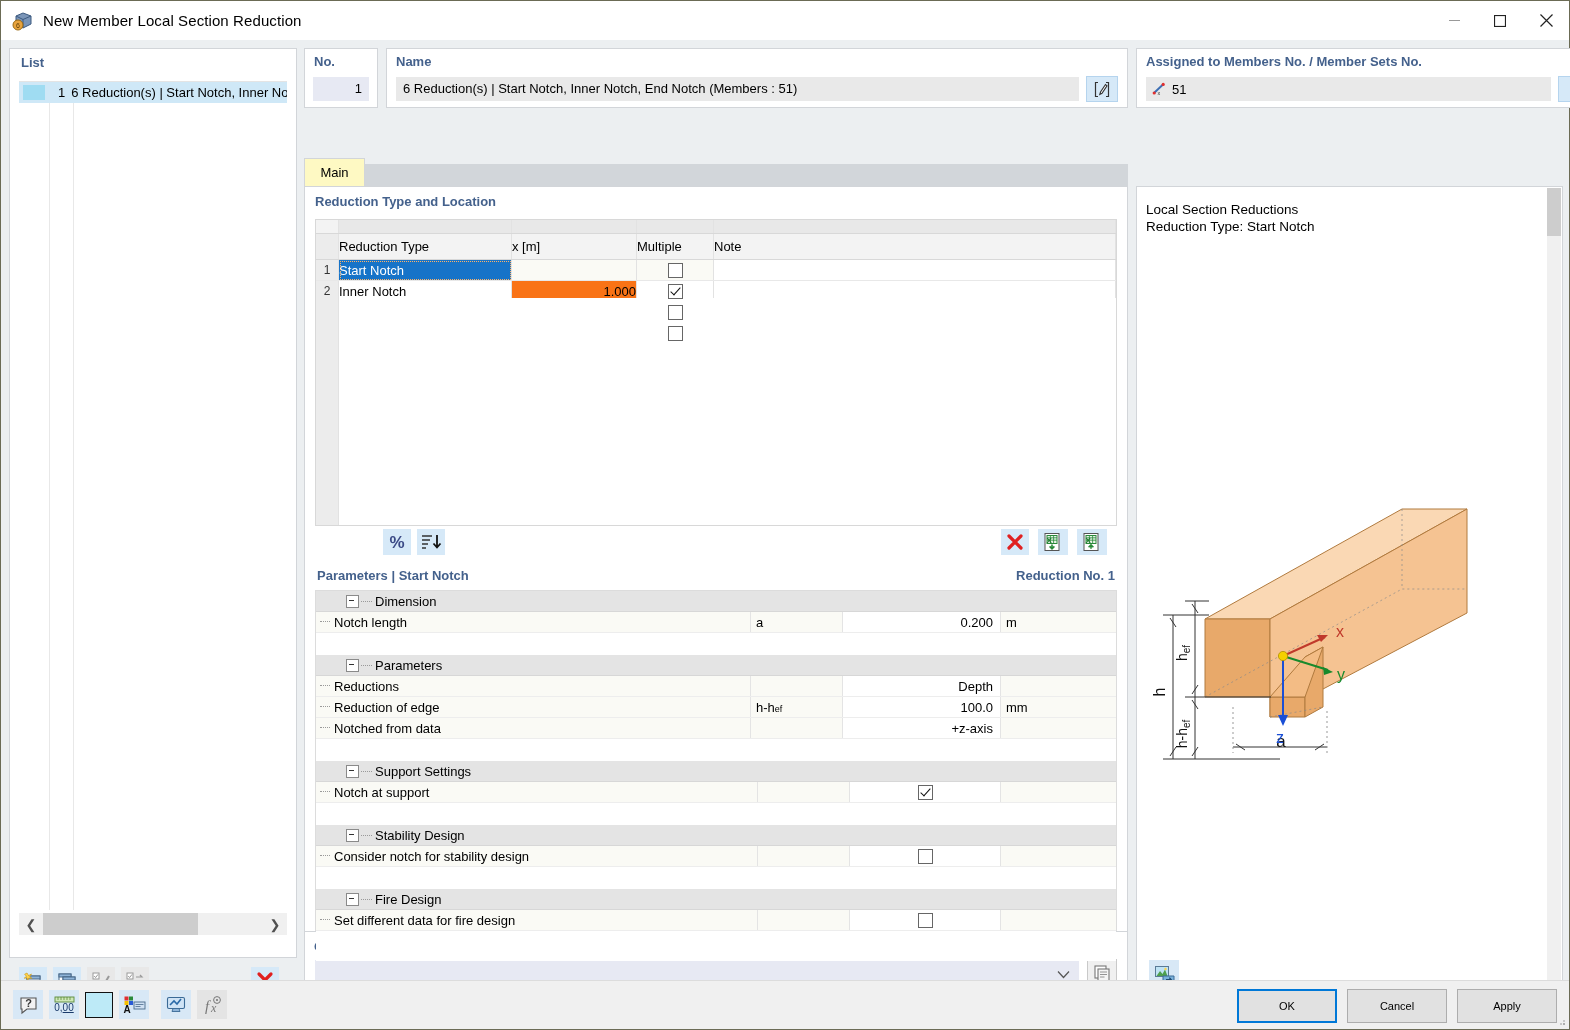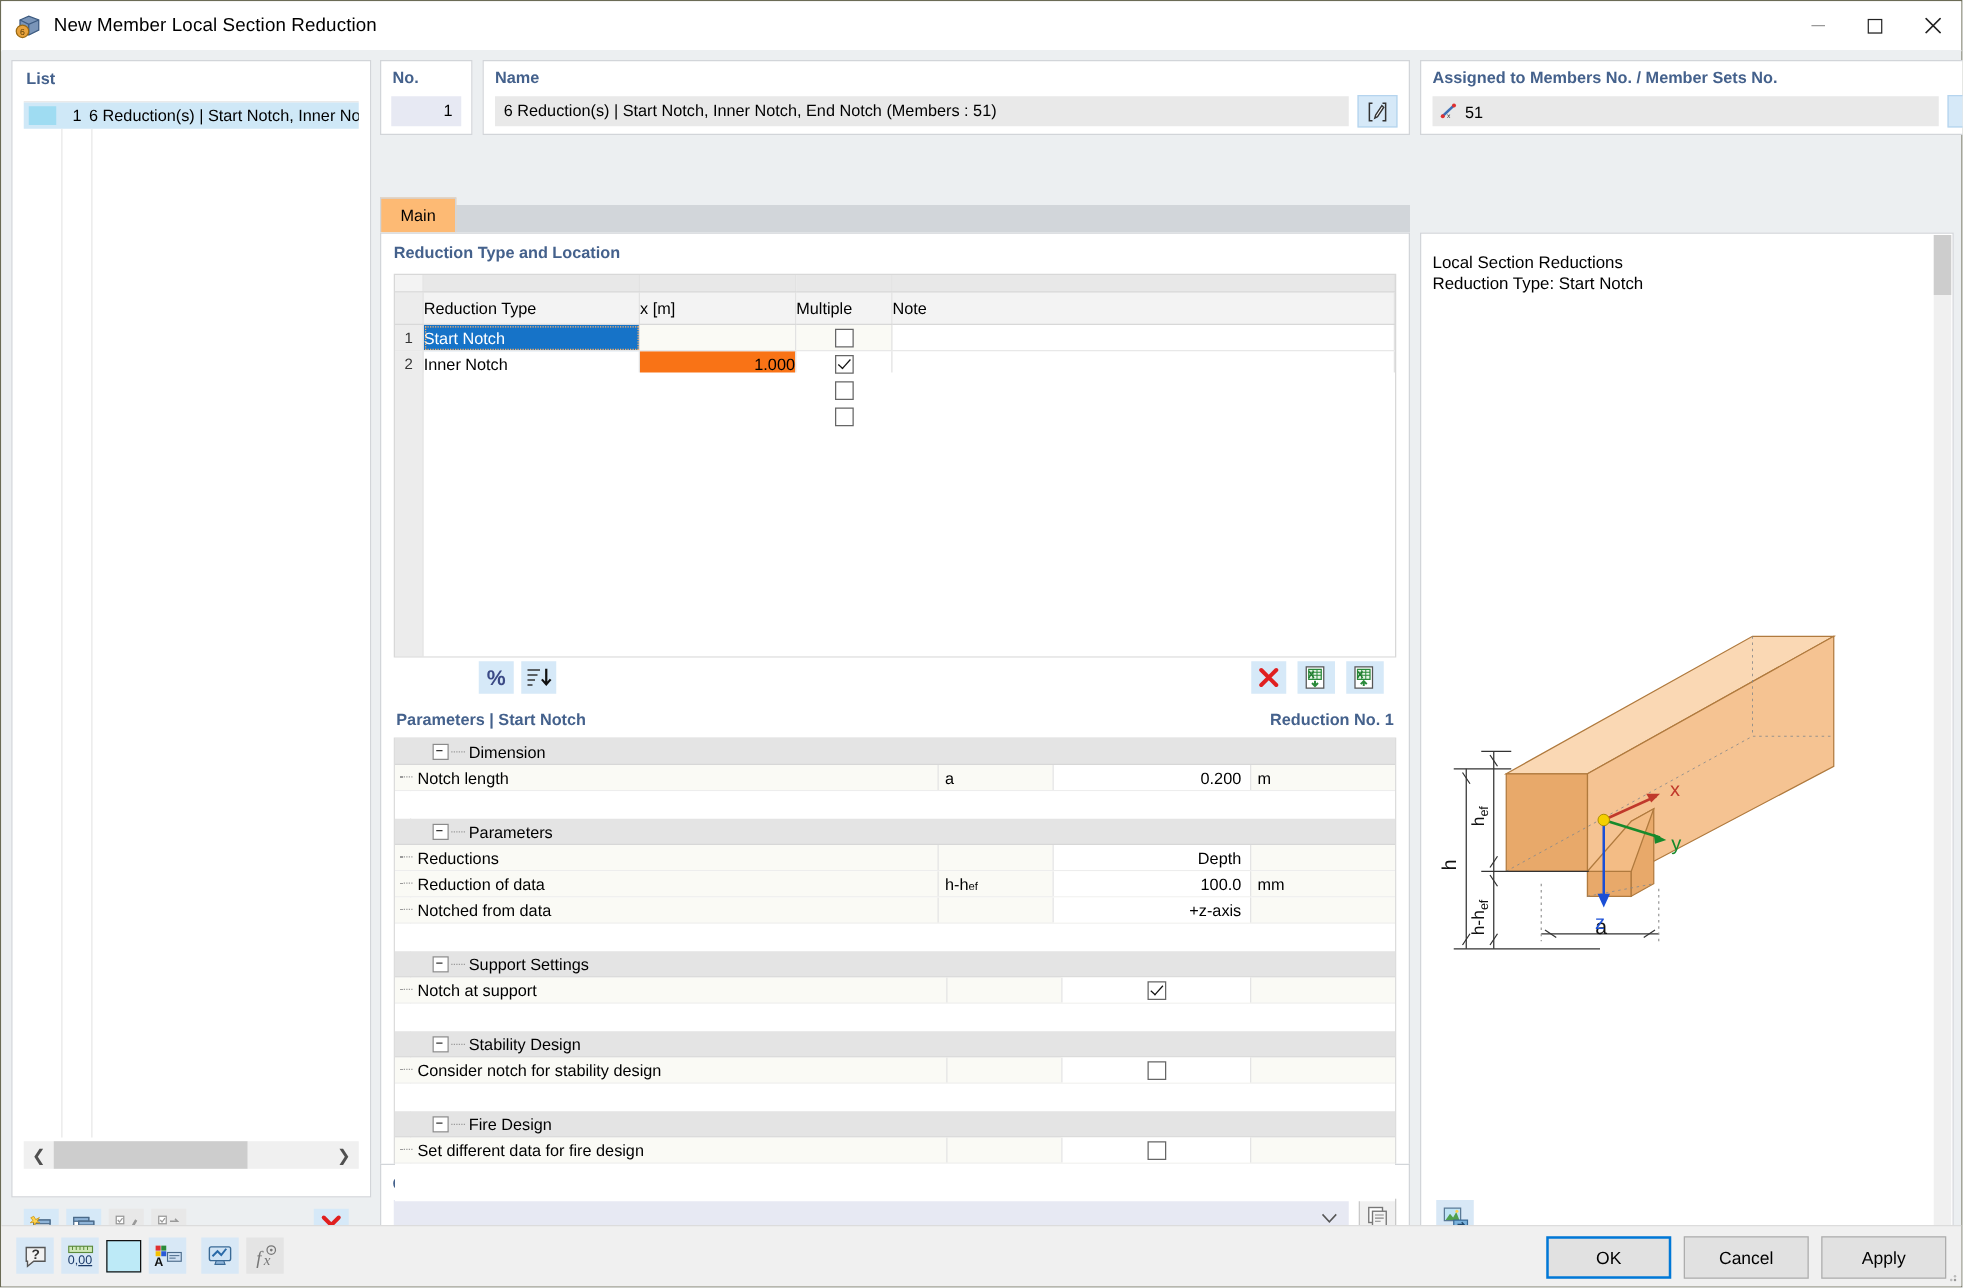--- a/index.html
+++ b/index.html
@@ -53,21 +53,21 @@
 
   
   .assign-panel{position:absolute;left:1135px;top:8px;width:464px;height:60px;}
   .assign-input{position:absolute;left:9px;top:28px;right:48px;height:24px;background:#e9e9e9;border:none;box-sizing:border-box;
                 display:flex;align-items:center;padding-left:6px;gap:6px;font-size:13px;}
   .assign-btn{position:absolute;right:8px;top:27px;width:33px;height:26px;background:#d6e9f8;border:1px solid #b5d4ee;box-sizing:border-box;
               display:flex;align-items:center;justify-content:center;}
 
   
   .tabstrip{position:absolute;left:303px;top:118px;width:824px;height:28px;}
-  .tab{position:absolute;left:0;top:0;width:61px;height:28px;background:#fdba74;border:1px solid #d2d5d9;border-bottom:none;
+  .tab{position:absolute;left:0;top:0;width:61px;height:28px;background:#fef9c3;border:1px solid #d2d5d9;border-bottom:none;
        box-sizing:border-box;display:flex;align-items:center;justify-content:center;font-size:13px;}
   .tabfill{position:absolute;left:61px;top:6px;right:0;height:22px;background:#d2d6da;}
 
   .main-panel{position:absolute;left:303px;top:146px;width:824px;height:819px;}
 
   .sec-hdr{font-weight:bold;color:#44618c;font-size:13px;padding:7px 0 5px 10px;}
 
   
   .tbl-wrap{position:absolute;left:10px;right:10px;top:32px;height:307px;border:1px solid #d8d8d8;box-sizing:border-box;background:#fff;}
   table.rt{border-collapse:collapse;width:100%;table-layout:fixed;font-size:13px;}
@@ -135,21 +135,21 @@
   .prev-scroll .thumb{position:absolute;left:0;top:0;width:14px;height:48px;background:#cdcdcd;}
   .prev-btn{position:absolute;left:12px;bottom:16px;width:30px;height:28px;background:#d8e8f6;display:flex;align-items:center;justify-content:center;}
 
   
   .footer{position:absolute;left:0;right:0;bottom:0;height:48px;background:#f0f0f0;border-top:1px solid #dcdcdc;}
   .foot-left{position:absolute;left:12px;top:9px;display:flex;align-items:center;gap:6px;}
   .fbtn{width:30px;height:29px;background:#d8e8f6;display:flex;align-items:center;justify-content:center;}
   .fbtn.plain{background:#e4e4e4;}
   .fbtn.swatch{background:#bdeaf7;border:1px solid #111;box-sizing:border-box;width:28px;height:26px;}
   .foot-right{position:absolute;right:12px;top:8px;display:flex;gap:10px;}
-  .dlg-btn{width:100px;height:34px;background:#e1e1e1;border:1px solid #adadad;box-sizing:border-box;display:flex;align-items:center;justify-content:center;font-size:14px;}
+  .dlg-btn{width:100px;height:34px;background:#e1e1e1;border:1px solid #adadad;box-sizing:border-box;display:flex;align-items:center;justify-content:center;font-size:11px;}
   .dlg-btn.primary{border:2px solid #0078d7;}
   .grip{position:absolute;right:3px;bottom:3px;width:10px;height:10px;}
 </style>
 </head>
 <body>
 
 <div class="win">
 
   <div class="titlebar">
     <div class="title-icon">
@@ -411,21 +411,21 @@
               <div class="dots"></div>
             <div class="gl">Parameters</div>
           </div>
           <div class="prow">
             <div class="lbl">Reductions</div>
             <div class="sym"></div>
             <div class="val">Depth</div>
             <div class="unit"></div>
           </div>
           <div class="prow">
-            <div class="lbl">Reduction of data</div>
+            <div class="lbl">Reduction of edge</div>
             <div class="sym">
                 <span>h-h</span>
                 <sub>ef</sub>
               </div>
             <div class="val">100.0</div>
             <div class="unit">mm</div>
           </div>
           <div class="prow">
             <div class="lbl">Notched from data</div>
             <div class="sym"></div>

